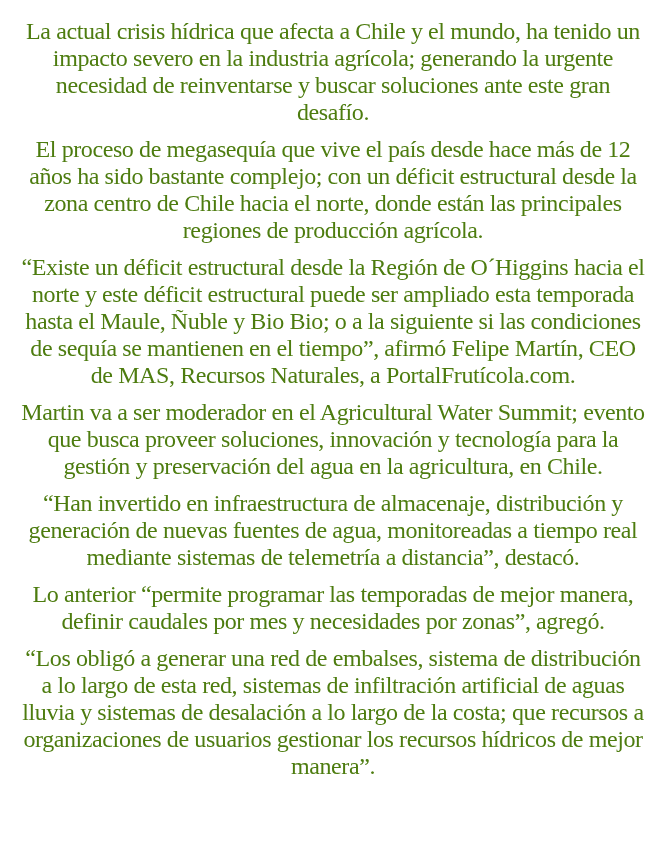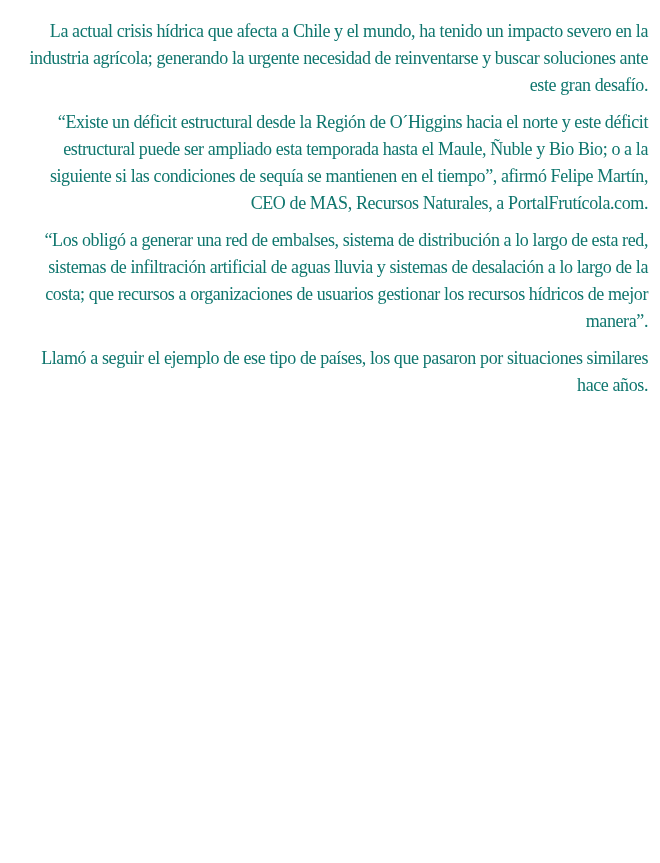--- a/index.html
+++ b/index.html
@@ -16,31 +16,34 @@
   }
   .article-body {
     box-sizing: border-box;
     padding: 18px 12px 9px 18px;
     width: 660px;
   }
   .article-body p {
     margin: 0 0 10px 0;
     max-width: 632px;
     font-family: "Liberation Serif", "DejaVu Serif", serif;
-    font-size: 18px;
+    font-size: 24px;
     line-height: 27px;
     letter-spacing: -0.4px;
     font-weight: 400;
-    color: #0f766e;
-    text-align: right;
+    color: #4d7c0f;
+    text-align: center;
   }
 </style>
 </head>
 <body>
 
 <div class="page">
   <div class="article-body">
     <p>La actual crisis hídrica que afecta a Chile y el mundo, ha tenido un impacto severo en la industria agrícola; generando la urgente necesidad de reinventarse y buscar soluciones ante este gran desafío.</p>
+    <p>El proceso de megasequía que vive el país desde hace más de 12 años ha sido bastante complejo; con un déficit estructural desde la zona centro de Chile hacia el norte, donde están las principales regiones de producción agrícola.</p>
     <p>“Existe un déficit estructural desde la Región de O´Higgins hacia el norte y este déficit estructural puede ser ampliado esta temporada hasta el Maule, Ñuble y Bio Bio; o a la siguiente si las condiciones de sequía se mantienen en el tiempo”, afirmó Felipe Martín, CEO de MAS, Recursos Naturales, a PortalFrutícola.com.</p>
+    <p>Martin va a ser moderador en el Agricultural Water Summit; evento que busca proveer soluciones, innovación y tecnología para la gestión y preservación del agua en la agricultura, en Chile.</p>
+    <p>“Han invertido en infraestructura de almacenaje, distribución y generación de nuevas fuentes de agua, monitoreadas a tiempo real mediante sistemas de telemetría a distancia”, destacó.</p>
+    <p>Lo anterior “permite programar las temporadas de mejor manera, definir caudales por mes y necesidades por zonas”, agregó.</p>
     <p>“Los obligó a generar una red de embalses, sistema de distribución a lo largo de esta red, sistemas de infiltración artificial de aguas lluvia y sistemas de desalación a lo largo de la costa; que recursos a organizaciones de usuarios gestionar los recursos hídricos de mejor manera”.</p>
-    <p>Llamó a seguir el ejemplo de ese tipo de países, los que pasaron por situaciones similares hace años.</p>
   </div>
 </div>
 
 </body></html>

